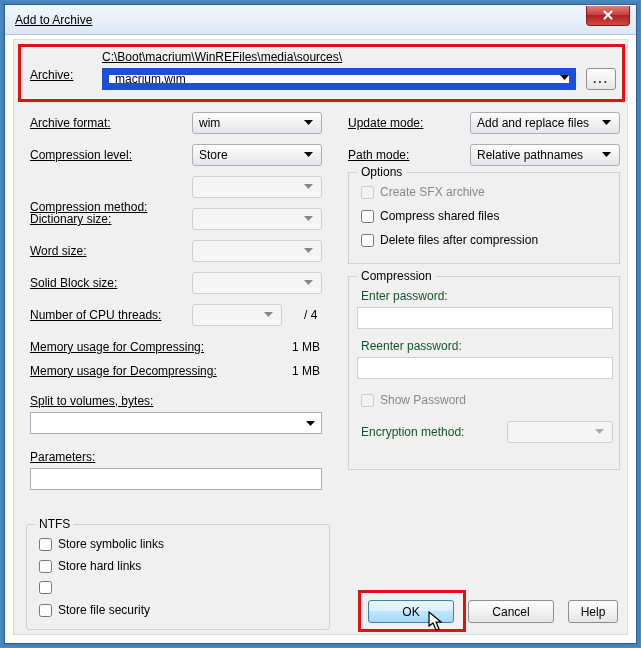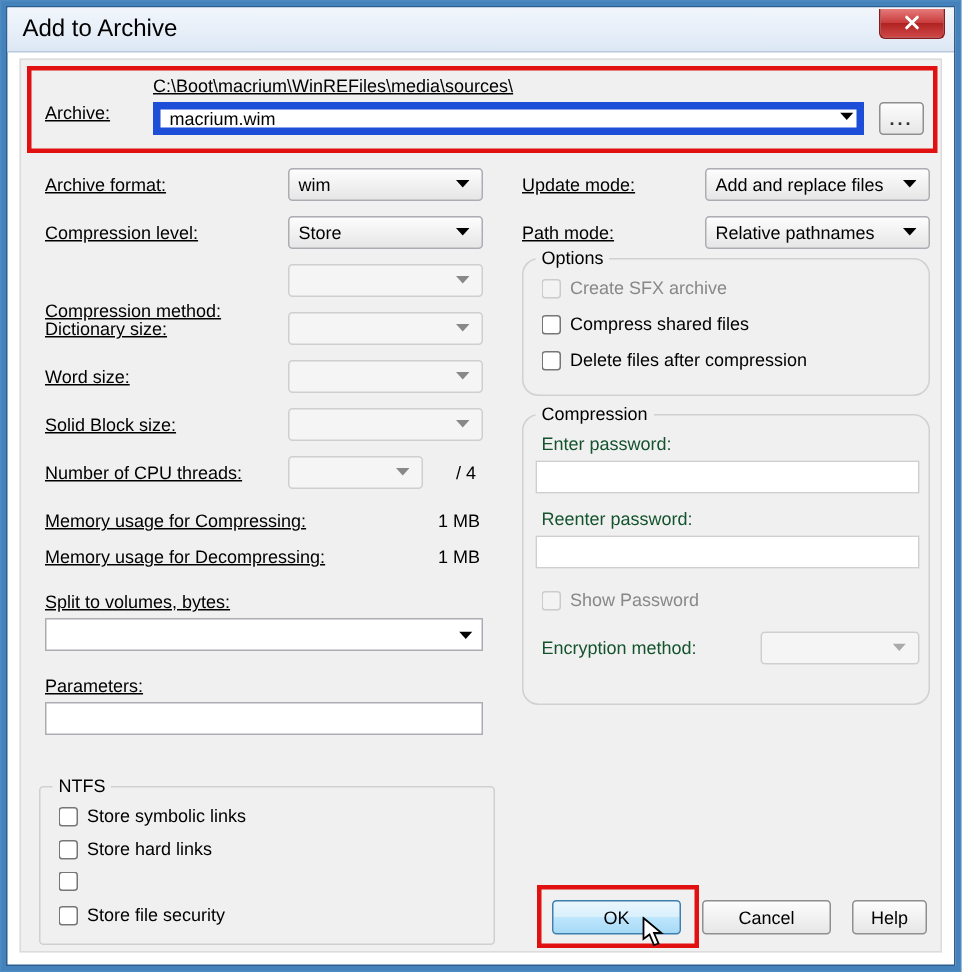--- a/index.html
+++ b/index.html
@@ -17,21 +17,21 @@
     box-shadow: 0 0 0 3px rgba(60,120,180,0.45);
   }
   
   .titlebar {
     height: 30px;
     background: linear-gradient(#f2f6fb, #dde8f5);
     border-bottom: 1px solid #b8c8da;
     display: flex; align-items: center; justify-content: space-between;
     padding: 0 0 0 10px;
   }
-  .title { font-size: 16px; color: #000; }
+  .title { font-size: 12px; color: #000; text-decoration: underline; }
   .close-btn {
     width: 44px; height: 20px; margin-right: 6px; margin-top: -8px;
     background: linear-gradient(#e67a7a, #c83a3a 50%, #b02222 50%, #d04848);
     border: 1px solid #8a1a1a; border-top: none;
     border-radius: 0 0 4px 4px;
     display: flex; align-items: center; justify-content: center;
     color: #fff; font-size: 12px; cursor: default;
   }
   .close-x { position: relative; width: 12px; height: 12px; }
   .close-x::before, .close-x::after {
@@ -49,21 +49,21 @@
 
   
   .redbox1 {
     position: absolute; left: 4px; top: 4px; width: 607px; height: 58px;
     border: 3px solid #e11111;
   }
   .archive-label { position: absolute; left: 16px; top: 28px; }
   .archive-path { position: absolute; left: 88px; top: 10px; }
   .archive-input {
     position: absolute; left: 88px; top: 28px; width: 474px; height: 22px;
-    background: #fff; border: 5px solid #1d4ed8;
+    background: #fff; border: 7px solid #1d4ed8;
     padding: 2px 20px 2px 6px; font-size: 12px;
   }
   .archive-dd {
     position: absolute; left: 546px; top: 30px; width: 16px; height: 18px;
     pointer-events: none;
   }
   .browse-btn {
     position: absolute; left: 572px; top: 28px; width: 30px; height: 22px;
     background: linear-gradient(#fdfdfd,#e6e6e6);
     border: 1px solid #8e8f8f; border-radius: 3px;
@@ -90,21 +90,21 @@
     position: absolute; left: 16px; width: 292px; height: 22px;
     background: #fff; border: 1px solid #abadb3; padding: 2px 20px 2px 6px;
   }
   .textbox-full {
     position: absolute; left: 16px; width: 292px; height: 22px;
     background: #fff; border: 1px solid #abadb3; padding: 2px 6px;
   }
 
   
   .fieldset {
-    position: absolute; border: 1px solid #d0d0d0; border-radius: 11px;
+    position: absolute; border: 1px solid #d0d0d0; border-radius: 0;
     background: transparent;
   }
   .fieldset .legend {
     position: absolute; top: -8px; left: 8px; padding: 0 4px;
     background: #f0f0f0; font-size: 12px; color: #000;
   }
   .chk { position: absolute; display: flex; align-items: center; gap: 6px; color: #000; }
   .chk.disabled { color: #888; }
   .chk input { width: 13px; height: 13px; }
   .enc-input {

